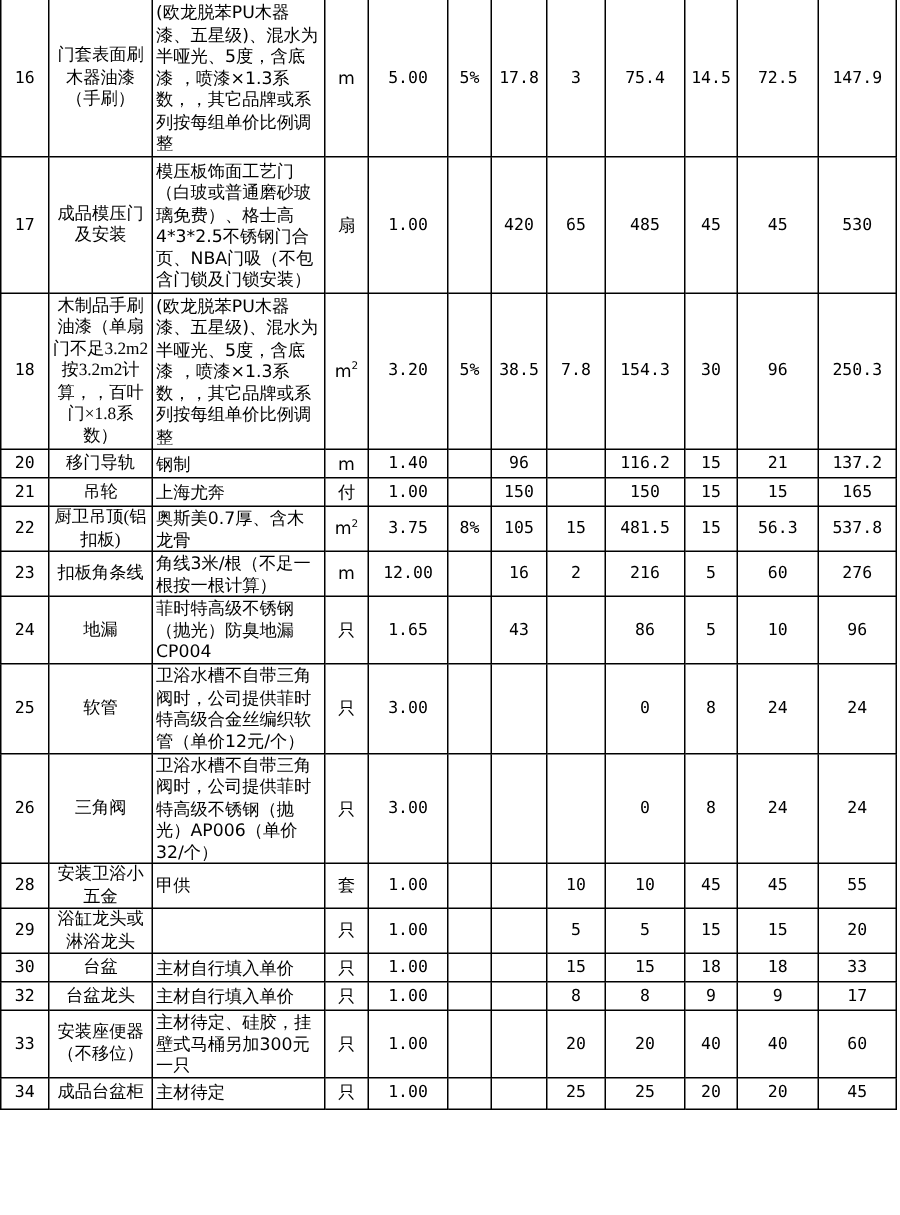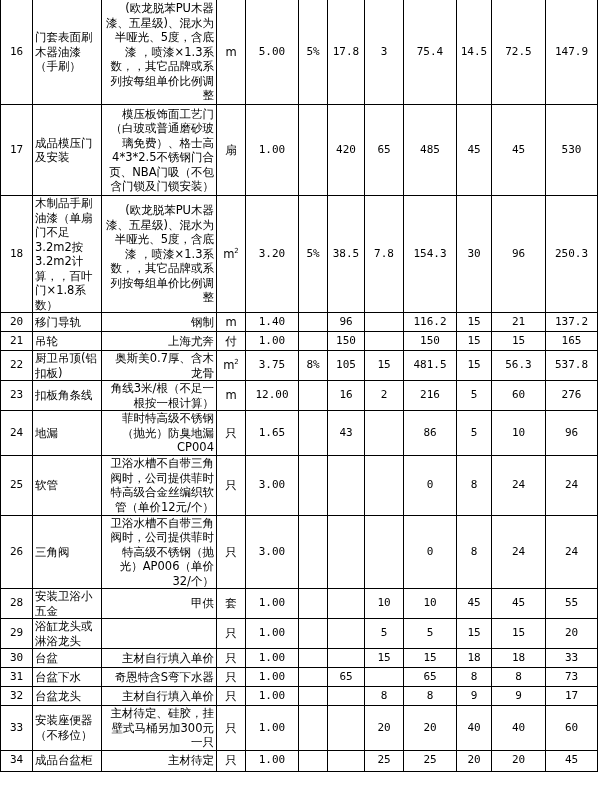--- a/index.html
+++ b/index.html
@@ -14,22 +14,22 @@
     position: absolute; left: 0; top: -1px;
   }
   table.quote td {
     border: 1px solid #000;
     padding: 0 2px;
     vertical-align: middle;
     line-height: 14.5px;
     overflow: hidden;
   }
   td.c-no { text-align: center; font-family: "DejaVu Sans Mono", "Liberation Mono", monospace; font-size: 11px; }
-  td.c-name { text-align: left; }
-  td.c-desc { text-align: right; }
+  td.c-name { text-align: center; font-family: Liberation Serif, serif; }
+  td.c-desc { text-align: left; }
   td.c-unit { text-align: center; }
   td.num { text-align: center; font-family: "DejaVu Sans Mono", "Liberation Mono", monospace; font-size: 11px; }
   td.last { border-right: 3px solid #000; }
   sup { font-size: 7px; line-height: 0; }
 </style>
 </head>
 <body>
 
 <table class="quote">
   <colgroup>
@@ -223,34 +223,20 @@
     <td class="num">1.00</td>
     <td class="num"></td>
     <td class="num"></td>
     <td class="num">15</td>
     <td class="num">15</td>
     <td class="num">18</td>
     <td class="num">18</td>
     <td class="num last">33</td>
   </tr>
       <tr style="height: 19px;">
-    <td class="c-no">31</td>
-    <td class="c-name">台盆下水</td>
-    <td class="c-desc">奇恩特含S弯下水器</td>
-    <td class="c-unit">只</td>
-    <td class="num">1.00</td>
-    <td class="num"></td>
-    <td class="num">65</td>
-    <td class="num"></td>
-    <td class="num">65</td>
-    <td class="num">8</td>
-    <td class="num">8</td>
-    <td class="num last">73</td>
-  </tr>
-      <tr style="height: 19px;">
     <td class="c-no">32</td>
     <td class="c-name">台盆龙头</td>
     <td class="c-desc">主材自行填入单价</td>
     <td class="c-unit">只</td>
     <td class="num">1.00</td>
     <td class="num"></td>
     <td class="num"></td>
     <td class="num">8</td>
     <td class="num">8</td>
     <td class="num">9</td>

